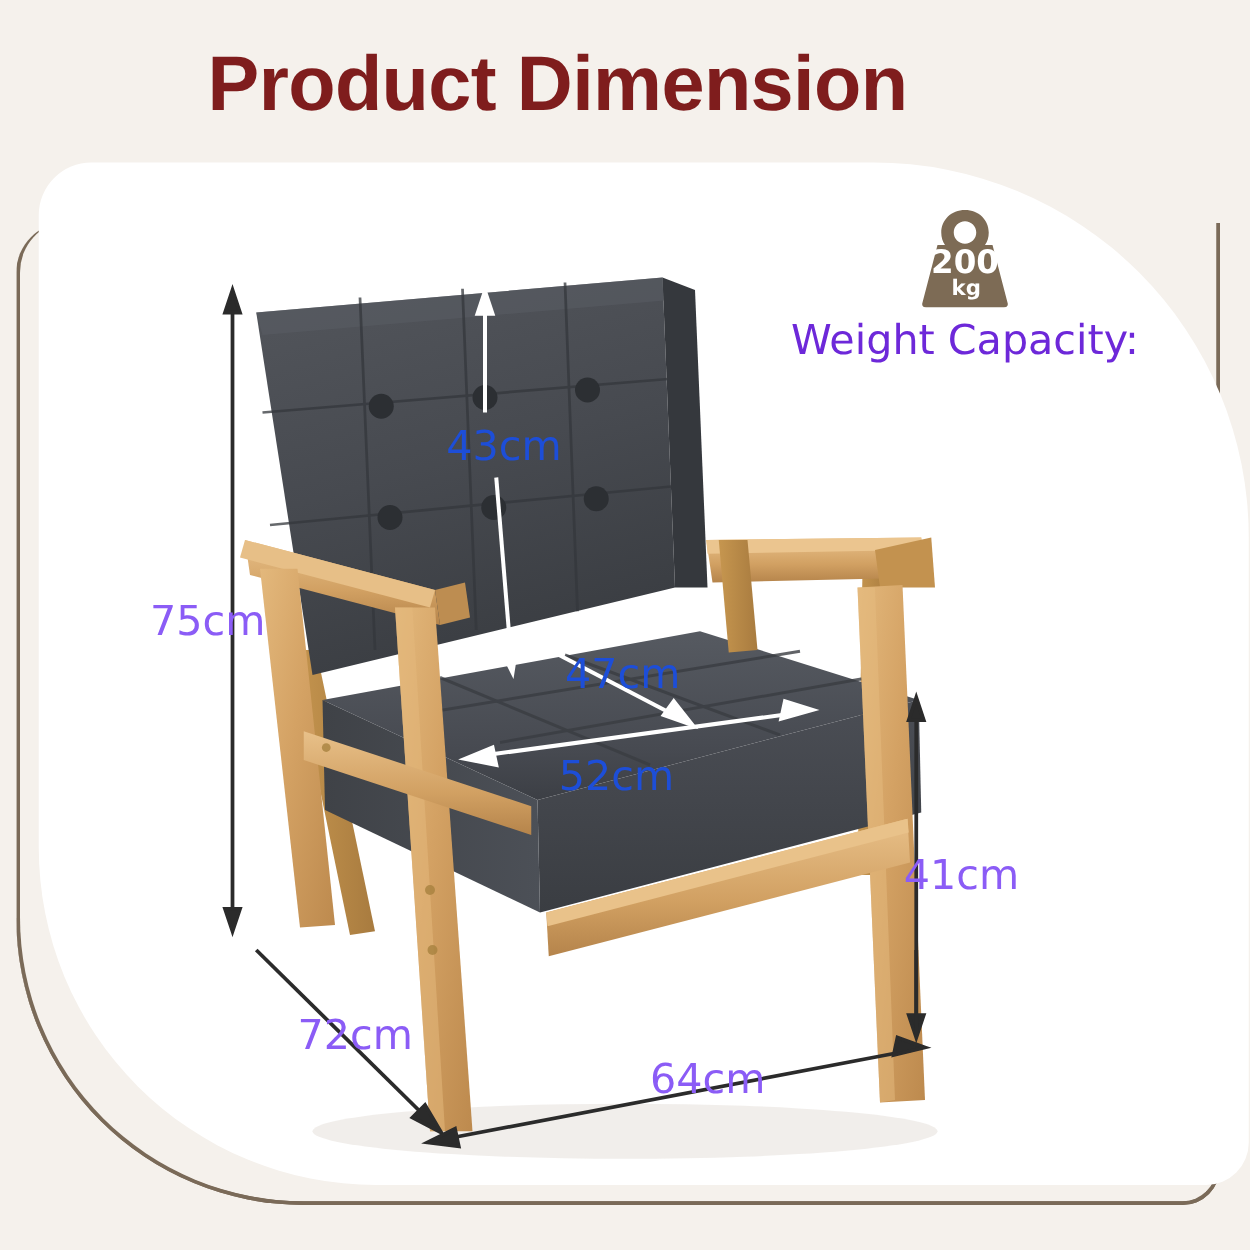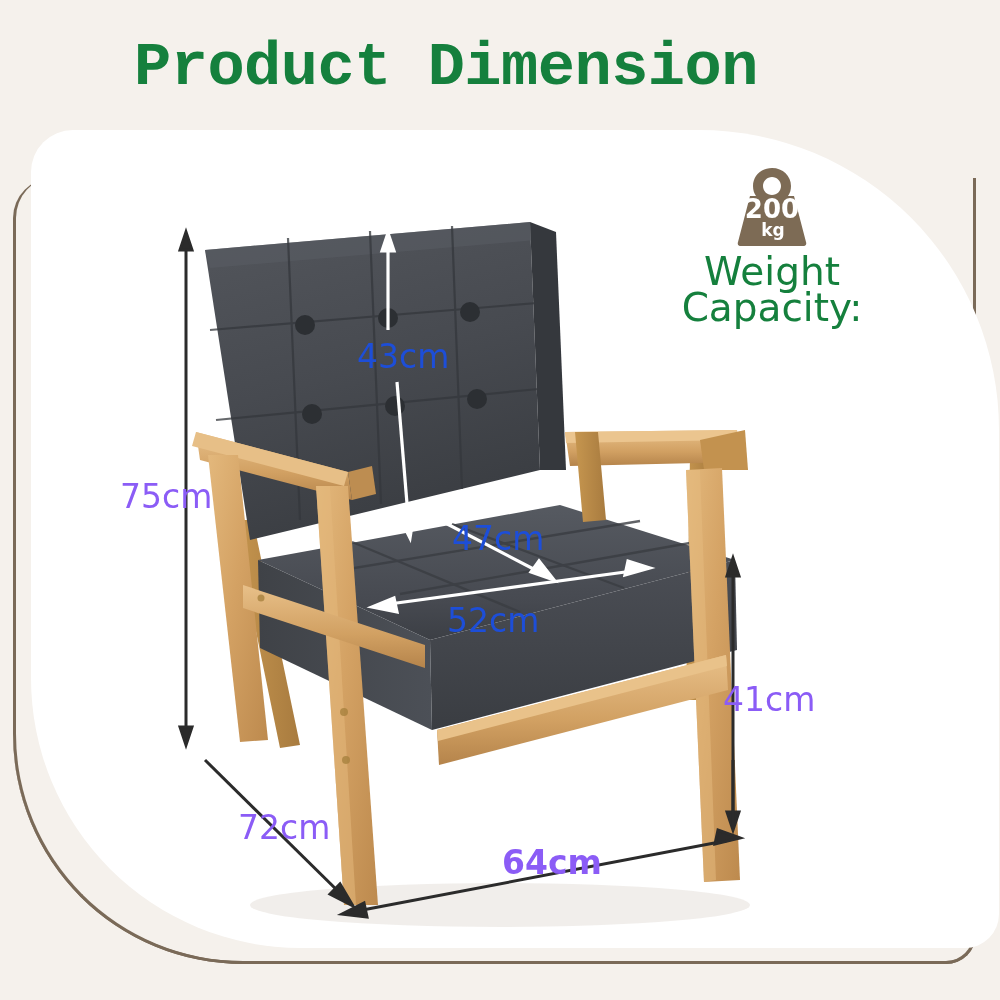--- a/index.html
+++ b/index.html
@@ -12,22 +12,22 @@
   }
   #stage{position:absolute;inset:0;}
 
   
   .title{
     position:absolute;left:0;top:32px;width:892px;
     text-align:center;
     font-size:62px;
     font-weight:bold;
     letter-spacing:-0.5px;
-    color:#15803d;
-    font-family:Liberation Mono, monospace;
+    color:#7f1d1d;
+    font-family:Liberation Sans, sans-serif;
     white-space:nowrap;
   }
 
   
   .outline{
     position:absolute;
     left:13px; top:178px;
     width:963px; height:786px;
     border:3px solid #7a6a58;
     border-top-left-radius:40px;
@@ -62,21 +62,21 @@
     border-bottom-right-radius:34px;
   }
 
   
   .weight-block{
     position:absolute;left:632px;top:166px;width:280px;
     text-align:center;
   }
   .weight-icon{ width:84px;height:80px;display:block;margin:0 auto 8px auto;}
   .weight-text{
-    font-size:39px;line-height:36px;color:#15803d;
+    font-size:33px;line-height:36px;color:#6d28d9;
     font-family:"DejaVu Sans", sans-serif;
     letter-spacing:0px;
   }
 
   
   .chair{position:absolute;left:0;top:0;width:1000px;height:1000px;}
 
   
   .dim{
     position:absolute;
@@ -86,21 +86,21 @@
   }
   .dim.dark{color:#8b5cf6;}
   .dim.light{color:#1d4ed8;}
 
   .d75{left:120px;top:477px;}
   .d43{left:357px;top:337px;}
   .d47{left:452px;top:519px;}
   .d52{left:447px;top:582px;margin-top:19px;}
   .d41{left:723px;top:640px;margin-top:40px;}
   .d72{left:222px;top:808px;margin-left:16px;}
-  .d64{left:502px;top:843px;font-weight:bold;}
+  .d64{left:520px;top:843px;}
 </style>
 </head>
 <body>
 
 <div id="stage">
 
   <div class="title">Product Dimension</div>
 
   <div class="outline"></div>
   <div class="outline-r"></div>

